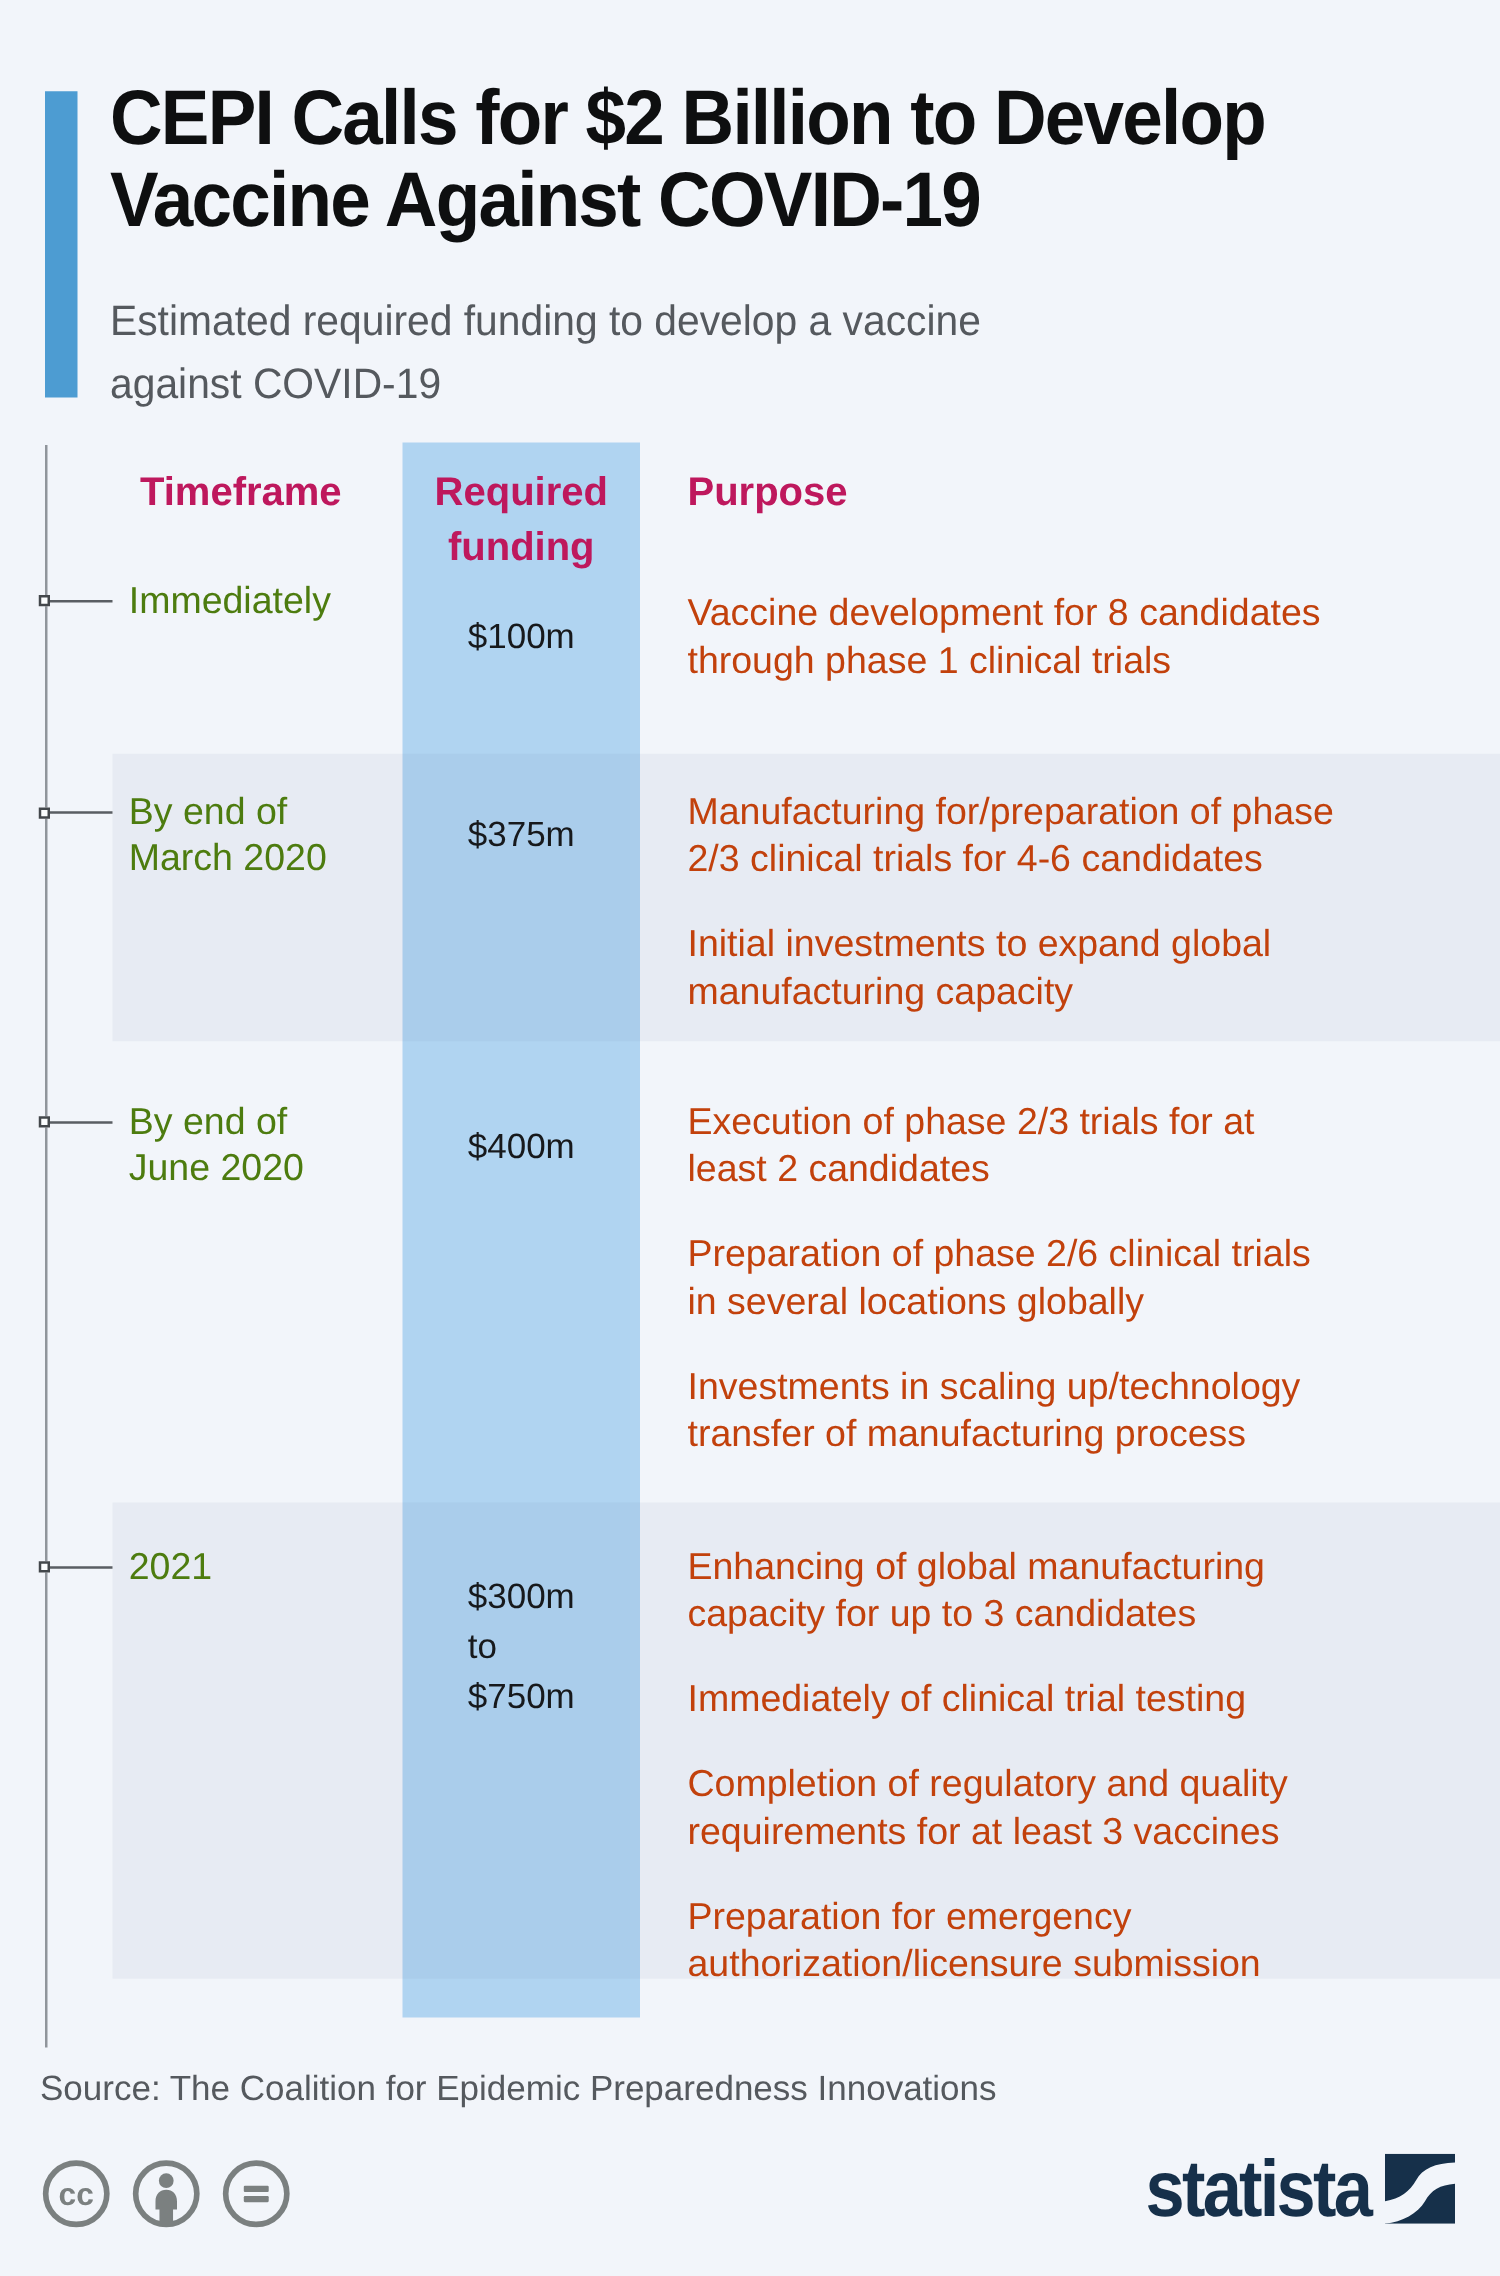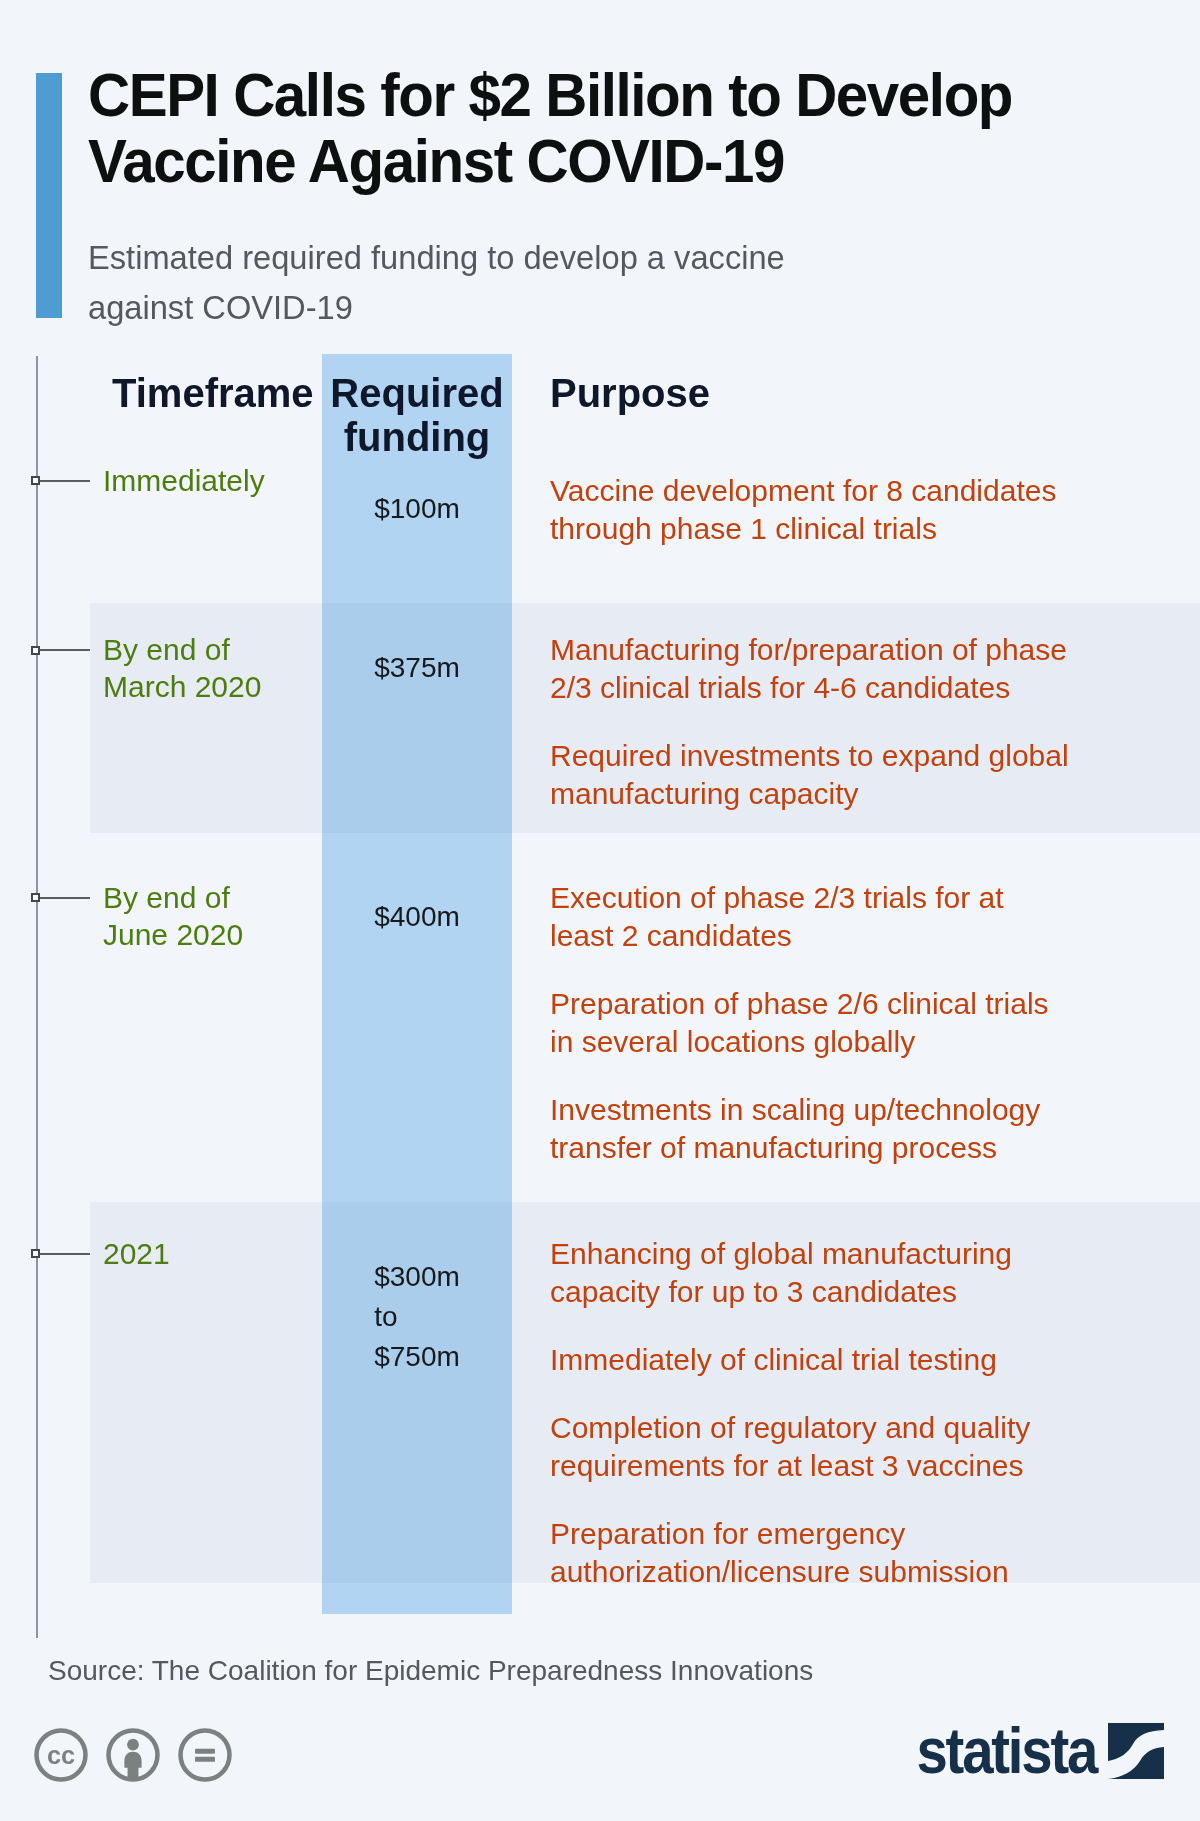--- a/index.html
+++ b/index.html
@@ -21,41 +21,41 @@
     transform:scaleX(.96);transform-origin:left top;
   }
   .timeline-axis{position:absolute;left:36px;top:356px;width:2px;height:1282px;background:#90959b;}
   .table{position:absolute;left:0;top:354px;width:1200px;height:1260px;}
   .funding-strip{position:absolute;left:322px;top:0;width:190px;height:100%;background:#b0d4f1;z-index:0;}
   .band{position:absolute;left:90px;right:0;background:rgba(100,120,160,.07);z-index:1;}
   .band.b2{top:249px;height:230px;}
   .band.b4{top:848px;height:381px;}
   .thead,.trow{position:relative;display:grid;grid-template-columns:90px 232px 190px auto;z-index:2;}
   .thead{height:100px;}
-  .thead .h{font-weight:bold;font-size:40px;line-height:44px;color:#0f172a;padding-top:17px;}
+  .thead .h{font-weight:bold;font-size:32px;line-height:44px;color:#be185d;padding-top:17px;}
   .h-tf{padding-left:22px;}
   .h-fund{text-align:center;white-space:pre-line;}
   .h-purp{padding-left:38px;}
   .r0{height:149px;}.r1{height:230px;}.r2{height:369px;}.r3{height:381px;}
   .c-tf{font-size:30px;line-height:37px;padding-left:13px;white-space:pre-line;color:#4d7c0f;}
   .r0 .c-tf{padding-top:8px;}.r1 .c-tf{padding-top:28px;}.r2 .c-tf{padding-top:46px;}.r3 .c-tf{padding-top:33px;}
   .c-fund{display:flex;justify-content:center;align-items:flex-start;font-size:28px;line-height:40px;color:#17191c;}
   .fund-val{white-space:pre-line;text-align:left;}
   .r0 .c-fund{padding-top:35px;}.r1 .c-fund{padding-top:45px;}.r2 .c-fund{padding-top:64px;}.r3 .c-fund{padding-top:55px;}
   .c-purp{padding-left:38px;padding-right:45px;font-size:30px;line-height:38px;color:#c2410c;}
   .c-purp p{margin:0 0 30px 0;white-space:pre-line;}
   .r0 .c-purp{padding-top:18px;}.r1 .c-purp{padding-top:28px;}.r2 .c-purp{padding-top:46px;}.r3 .c-purp{padding-top:33px;}
   .c-marker{position:relative;}
   .marker-square{position:absolute;left:31px;width:9px;height:9px;background:#fbfdfe;border:2px solid #43474b;box-sizing:border-box;}
   .marker-line{position:absolute;left:40px;width:50px;height:2px;background:#5a5e63;}
   .r0 .marker-square{top:22px;}.r0 .marker-line{top:26px;}
   .r1 .marker-square{top:43px;}.r1 .marker-line{top:46px;}
   .r2 .marker-square{top:60px;}.r2 .marker-line{top:64px;}
   .r3 .marker-square{top:47px;}.r3 .marker-line{top:51px;}
-  .source{position:absolute;left:48px;top:1655px;font-size:28px;color:#55595e;}
+  .source{position:absolute;left:32px;top:1655px;font-size:28px;color:#55595e;}
   .footer-icons{position:absolute;left:32px;top:1726px;display:flex;gap:14px;}
   .license-icon{display:block;}
   .brand{position:absolute;right:36px;top:1720px;display:flex;align-items:center;}
   .brand-word{
     font-size:64px;font-weight:bold;color:#16304a;letter-spacing:-2.5px;line-height:62px;
     transform:scaleX(.88);transform-origin:right center;margin-right:12px;
   }
 </style>
 </head>
 <body>
@@ -102,21 +102,21 @@
           <span class="marker-line"></span>
         </div>
         <div class="cell c-tf">By end of
 March 2020</div>
         <div class="cell c-fund">
           <span class="fund-val">$375m</span>
         </div>
         <div class="cell c-purp">
           <p>Manufacturing for/preparation of phase
 2/3 clinical trials for 4-6 candidates</p>
-          <p>Required investments to expand global
+          <p>Initial investments to expand global
 manufacturing capacity</p>
         </div>
       </div>
       <div class="trow r2">
         <div class="cell c-marker">
           <span class="marker-square"></span>
           <span class="marker-line"></span>
         </div>
         <div class="cell c-tf">By end of
 June 2020</div>

